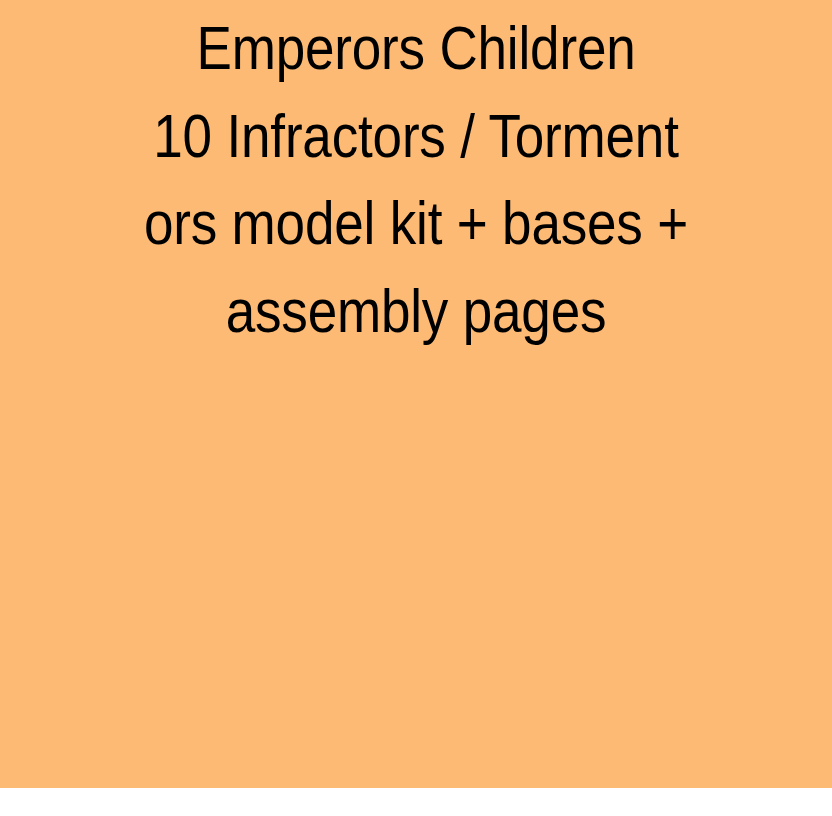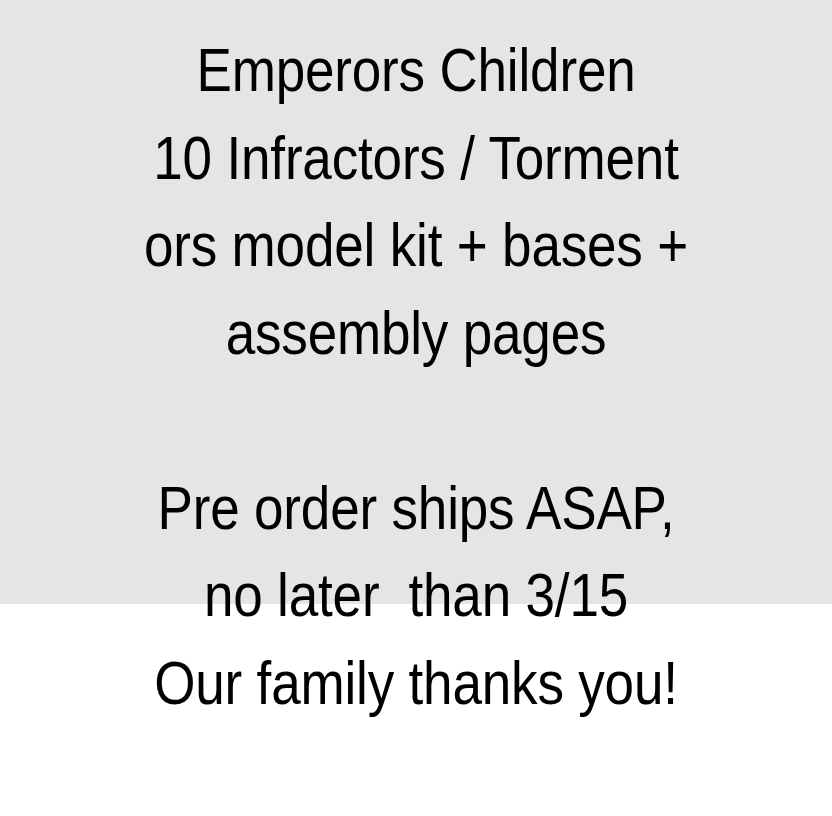--- a/index.html
+++ b/index.html
@@ -12,24 +12,24 @@
     height: 816px;
     background: #ffffff;
     overflow: hidden;
     font-family: "Liberation Sans", "DejaVu Sans", sans-serif;
     -webkit-font-smoothing: antialiased;
   }
 
   #listing-card {
     position: relative;
     width: 832px;
-    height: 604px;
-    background: #e5e5e5;
+    height: 788px;
+    background: #fdba74;
     box-sizing: border-box;
-    padding-top: 26px;
+    padding-top: 4px;
   }
 
   .text-block {
     width: 832px;
     text-align: center;
   }
 
   .text-line {
     display: block;
     width: 832px;
@@ -65,19 +65,14 @@
 
   <div class="text-block">
     <span class="text-line product-title-line">Emperors Children</span>
     <span class="text-line product-title-line">10 Infractors / Torment</span>
     <span class="text-line product-title-line">ors model kit + bases +</span>
     <span class="text-line product-title-line">assembly pages</span>
   </div>
 
   <div class="text-line blank"></div>
 
-  <div class="text-block">
-    <span class="text-line shipping-note-line">Pre order ships ASAP,</span>
-    <span class="text-line shipping-note-line">no later  than 3/15</span>
-    <span class="text-line shipping-note-line">Our family thanks you!</span>
-  </div>
 
 </div>
 
 </body></html>

